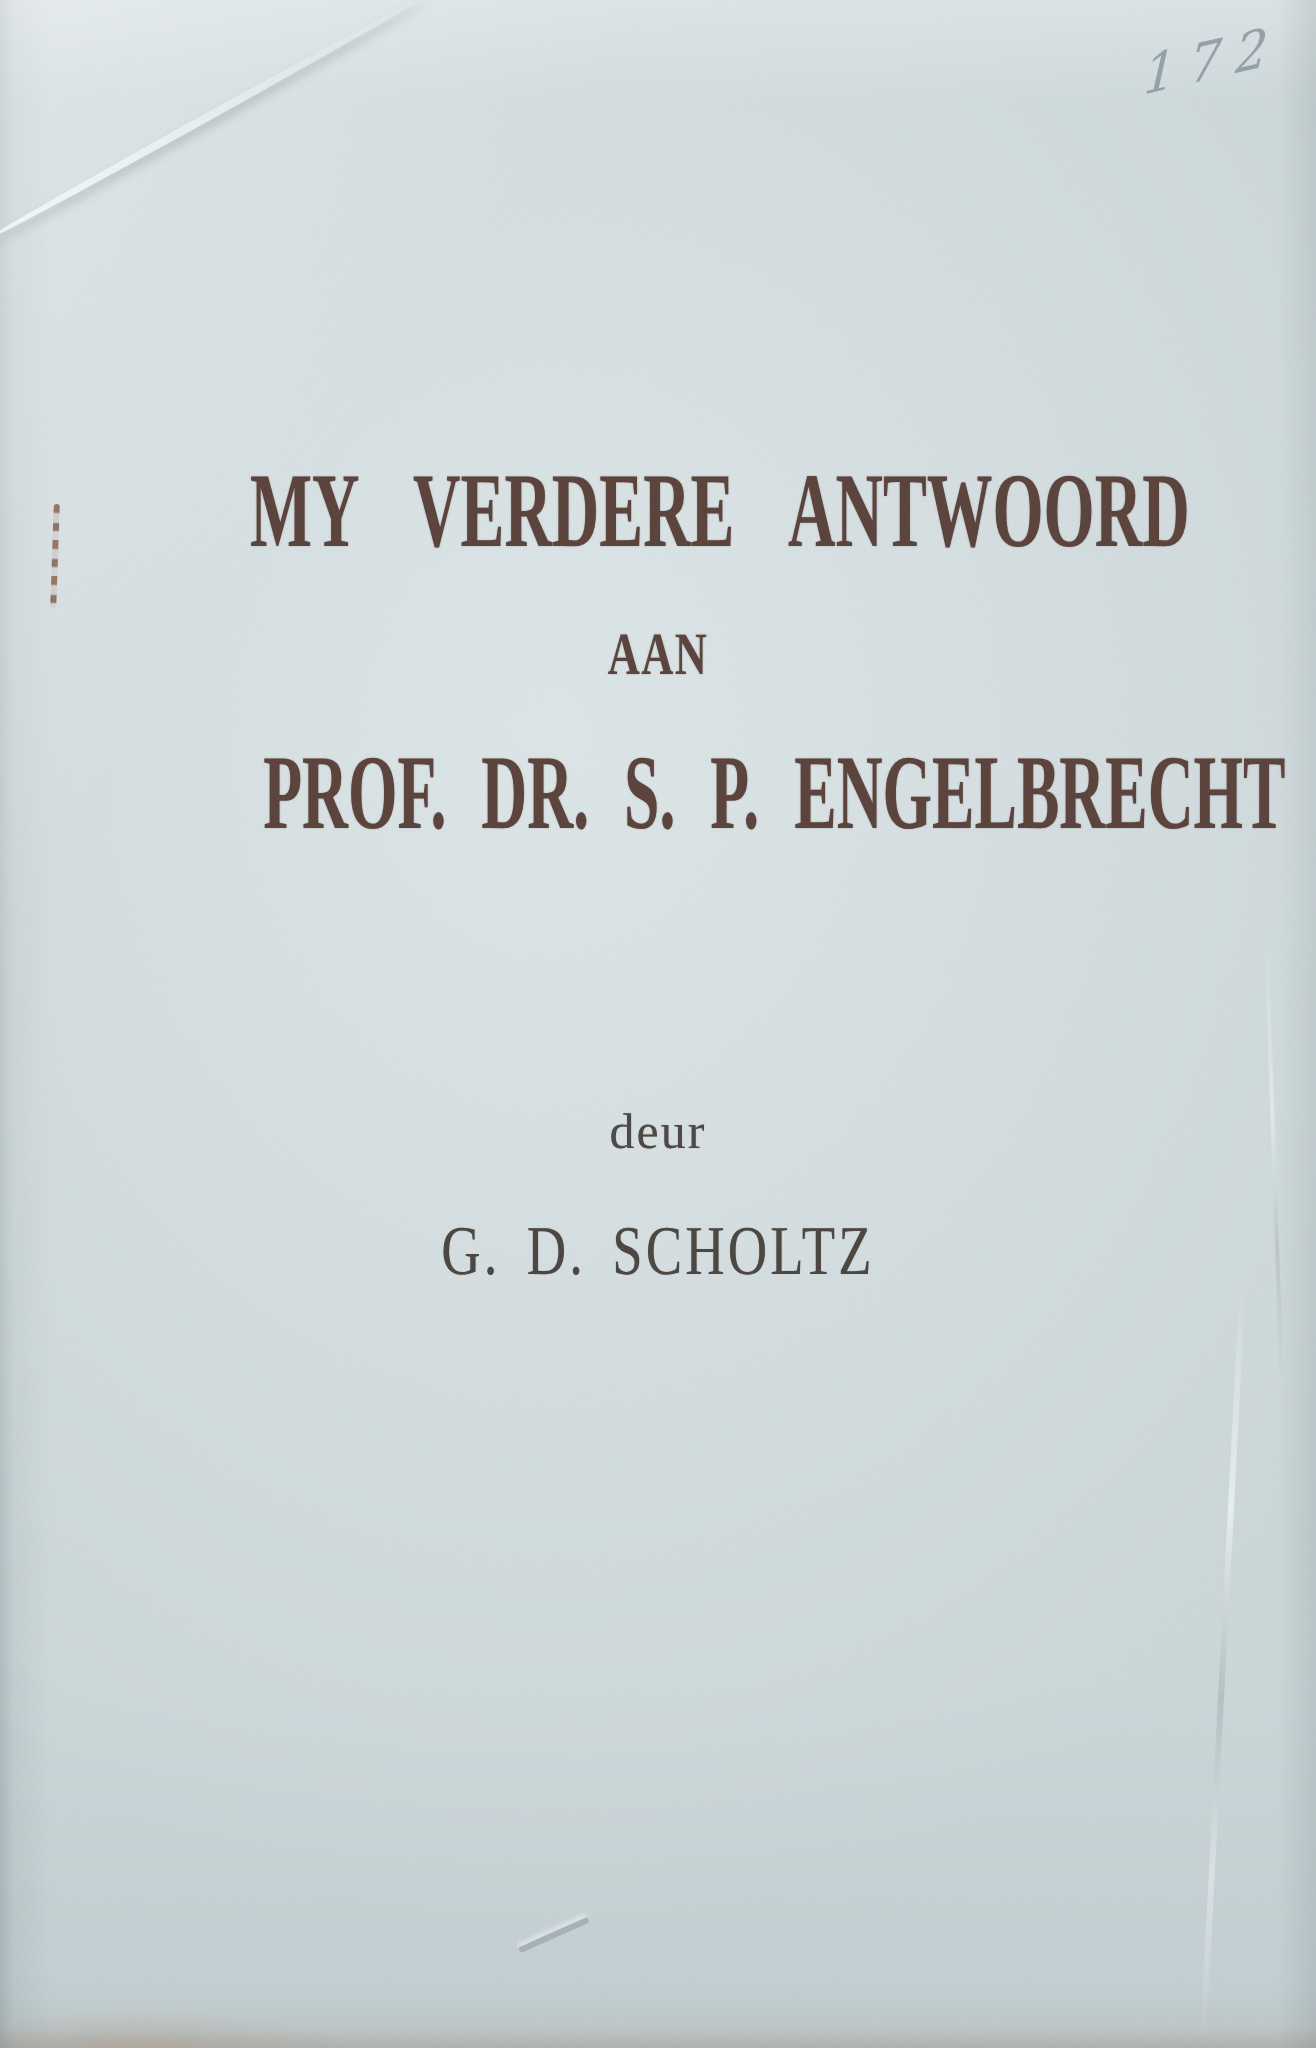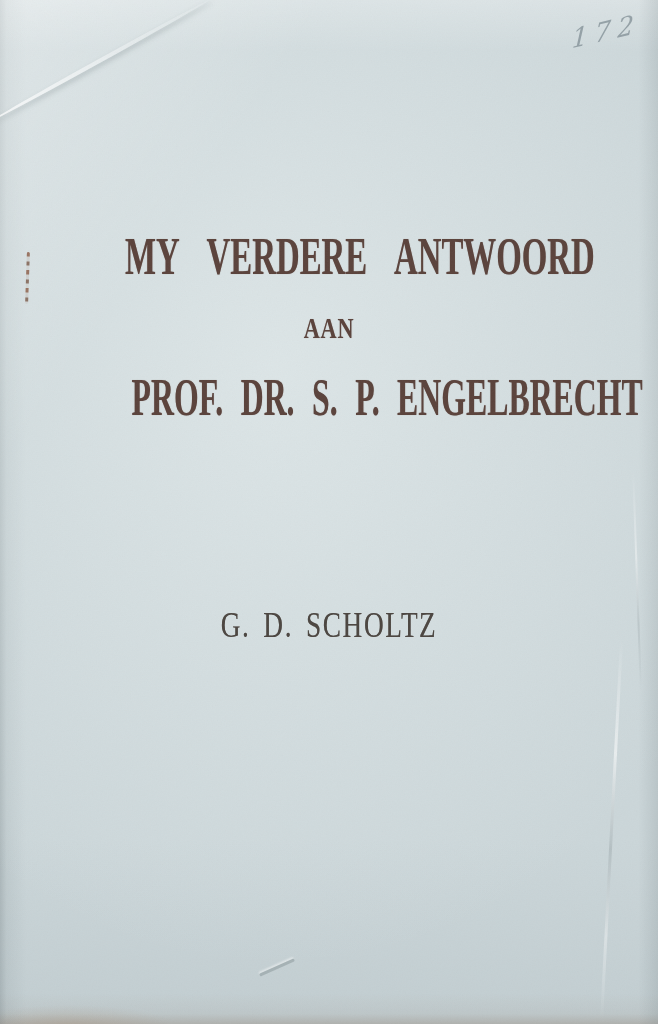--- a/index.html
+++ b/index.html
@@ -159,20 +159,21 @@
   <div class="staple-mark"></div>
 
   <div class="pencil-note">172</div>
 
   <h1 class="printed title-1">MY VERDERE ANTWOORD</h1>
 
   <div class="printed title-aan">AAN</div>
 
   <h2 class="printed title-2">PROF. DR. S. P. ENGELBRECHT</h2>
 
+  <div class="printed byline">deur</div>
 
   <div class="printed author">G. D. SCHOLTZ</div>
 
   <svg class="grain" width="658" height="1024" xmlns="http://www.w3.org/2000/svg">
     <filter id="noise">
       <feTurbulence type="fractalNoise" baseFrequency="0.8" numOctaves="2" stitchTiles="stitch"></feTurbulence>
       <feColorMatrix type="saturate" values="0"></feColorMatrix>
     </filter>
     <rect width="658" height="1024" filter="url(#noise)" opacity="0.045"></rect>
   </svg>

